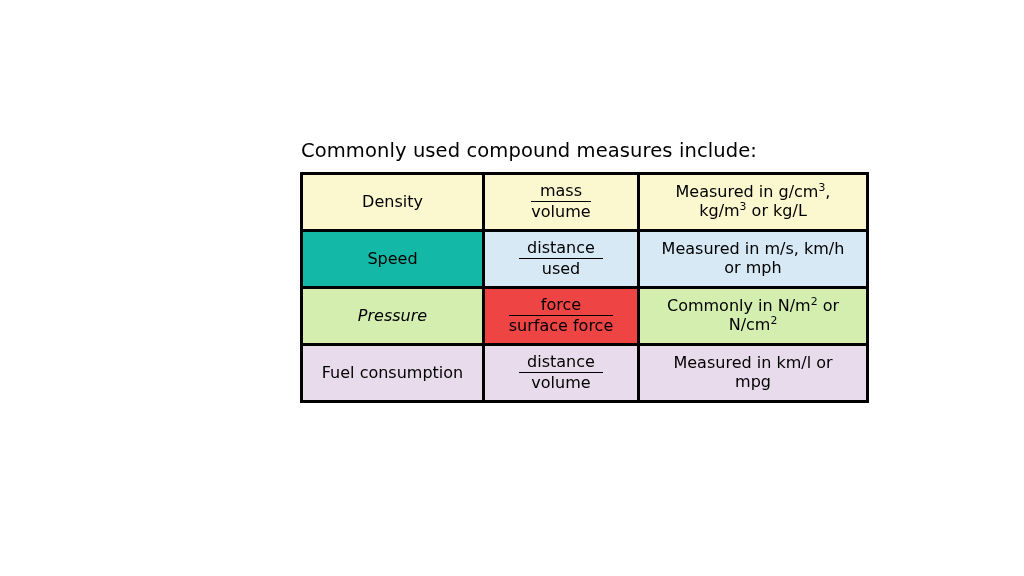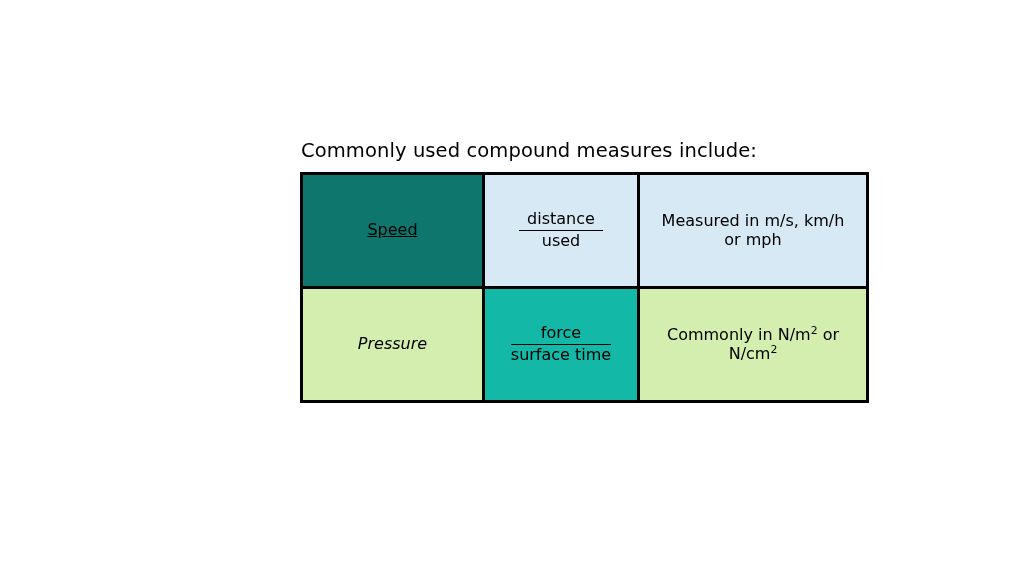--- a/index.html
+++ b/index.html
@@ -96,46 +96,72 @@
   <div id="heading">Commonly used compound measures include:</div>
 
   <table id="measures-table">
     <colgroup>
       <col class="c-name">
       <col class="c-form">
       <col class="c-units">
     </colgroup>
     <tbody>
 
+      <tr class="row-density">
+        <td class="name-cell" style="background: rgb(251, 248, 207);">Density</td>
+        <td class="formula-cell" style="background: rgb(251, 248, 207);">
+          <span class="fraction">
+            <span class="numer">mass</span>
+            <span class="denom">volume</span>
+          </span>
+        </td>
+        <td class="units-cell" style="background: rgb(251, 248, 207);">
+          <span><span>Measured in g/cm</span><sup>3</sup><span>,</span></span><br>
+          <span><span>kg/m</span><sup>3</sup><span> or kg/L</span></span>
+        </td>
+      </tr>
 
       <tr class="row-speed">
-        <td class="name-cell" style="background: #0f766e; text-decoration: underline;">Speed</td>
+        <td class="name-cell" style="background: #14b8a6;">Speed</td>
         <td class="formula-cell" style="background: rgb(214, 233, 245);">
           <span class="fraction">
             <span class="numer">distance</span>
             <span class="denom">used</span>
           </span>
         </td>
         <td class="units-cell" style="background: rgb(214, 233, 245); margin-left: 10px;">
           <span><span>Measured in m/s, km/h</span><sup></sup><span></span></span><br>
           <span><span>or mph</span><sup></sup><span></span></span>
         </td>
       </tr>
 
       <tr class="row-press">
         <td class="name-cell" style="background: rgb(212, 238, 176); font-style: italic;">Pressure</td>
-        <td class="formula-cell" style="background: #14b8a6;">
+        <td class="formula-cell" style="background: #ef4444;">
           <span class="fraction">
             <span class="numer">force</span>
-            <span class="denom">surface time</span>
+            <span class="denom">surface force</span>
           </span>
         </td>
         <td class="units-cell" style="background: rgb(212, 238, 176);">
           <span><span>Commonly in N/m</span><sup>2</sup><span> or</span></span><br>
           <span><span>N/cm</span><sup>2</sup><span></span></span>
         </td>
       </tr>
 
+      <tr class="row-fuel">
+        <td class="name-cell" style="background: rgb(232, 220, 236);">Fuel consumption</td>
+        <td class="formula-cell" style="background: rgb(232, 220, 236);">
+          <span class="fraction">
+            <span class="numer">distance</span>
+            <span class="denom">volume</span>
+          </span>
+        </td>
+        <td class="units-cell" style="background: rgb(232, 220, 236);">
+          <span><span>Measured in km/l or</span><sup></sup><span></span></span><br>
+          <span><span>mpg</span><sup></sup><span></span></span>
+        </td>
+      </tr>
 
     </tbody>
   </table>
 
 </div>
 
 </body></html>

